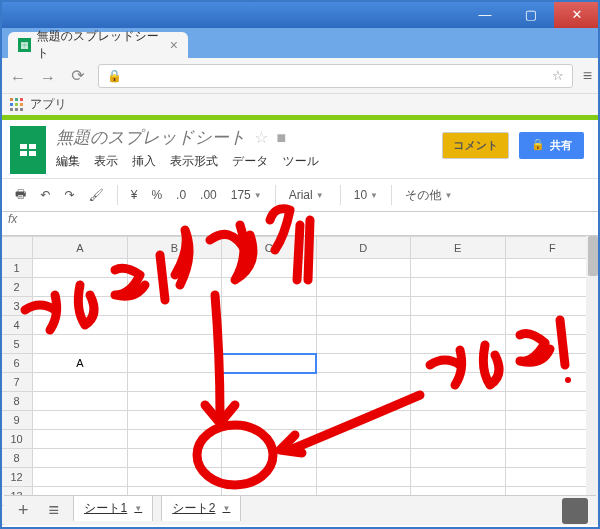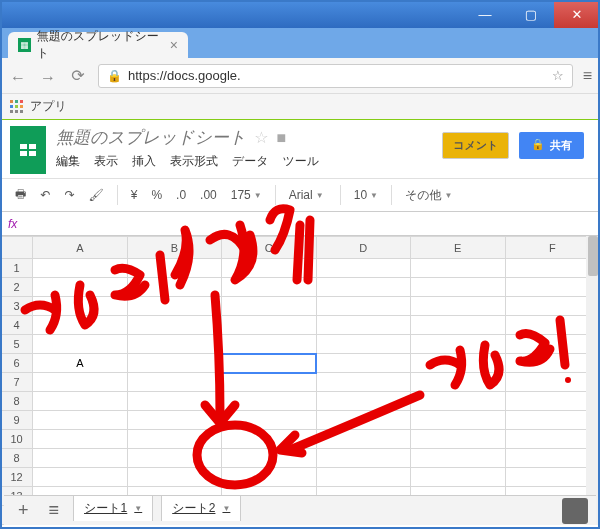--- a/index.html
+++ b/index.html
@@ -19,21 +19,21 @@
   
   .addr-bar { height: 36px; background: #f5f5f5; border-bottom: 1px solid #ddd; display: flex; align-items: center; padding: 0 8px; gap: 10px; }
   .nav-btn { color: #888; font-size: 16px; width: 20px; text-align: center; }
   .url-box { flex: 1; height: 24px; border: 1px solid #ccc; border-radius: 3px; background: #fff; display: flex; align-items: center; padding: 0 8px; font-size: 13px; }
   .lock { color: #0a8f3c; margin-right: 6px; font-size: 12px; }
   .url-text { color: #333; }
   .star { margin-left: auto; color: #888; }
   .menu-btn { color: #666; font-size: 16px; }
 
   
-  .bookmarks { height: 26px; background: #f5f5f5; border-bottom: 1px solid #84cc16; display: flex; align-items: center; padding: 0 10px; font-size: 12px; color: #444; gap: 6px; }
+  .bookmarks { height: 26px; background: #f5f5f5; border-bottom: 5px solid #84cc16; display: flex; align-items: center; padding: 0 10px; font-size: 12px; color: #444; gap: 6px; }
   .apps-icon { width: 14px; height: 14px; display: grid; grid-template-columns: 1fr 1fr 1fr; grid-template-rows: 1fr 1fr 1fr; gap: 1px; }
   .apps-icon span { width: 3px; height: 3px; background: #888; }
   .apps-icon span:nth-child(1){background:#d84;} .apps-icon span:nth-child(2){background:#4a8;} .apps-icon span:nth-child(3){background:#e55;}
   .apps-icon span:nth-child(4){background:#48d;} .apps-icon span:nth-child(5){background:#9c4;} .apps-icon span:nth-child(6){background:#e94;}
 
   
   .sheets-header { display: flex; padding: 6px 10px 0 10px; align-items: flex-start; gap: 10px; }
   .sheets-logo { width: 36px; height: 48px; background: #0f9d58; display: flex; align-items: center; justify-content: center; }
   .sheets-logo-inner { width: 18px; height: 14px; background: #fff; display: grid; grid-template-columns: 1fr 1fr; grid-template-rows: 1fr 1fr; }
   .sheets-logo-inner span { border: 1px solid #0f9d58; }
@@ -50,21 +50,21 @@
   
   .toolbar { height: 34px; border-top: 1px solid #e0e0e0; border-bottom: 1px solid #ccc; display: flex; align-items: center; padding: 0 10px; gap: 4px; font-size: 12px; color: #555; background: #fff; margin-top: 4px; }
   .tool { padding: 4px 5px; display: flex; align-items: center; }
   .tool-sep { width: 1px; height: 20px; background: #ddd; margin: 0 4px; }
   .font-name { min-width: 48px; }
   .font-size { min-width: 28px; }
   .more { min-width: 40px; }
   .dd { font-size: 8px; margin-left: 3px; color: #888; }
 
   
-  .formula-bar { height: 24px; border-bottom: 1px solid #ccc; display: flex; align-items: center; padding: 0 8px; font-size: 12px; color: #a21caf; font-style: italic; }
+  .formula-bar { height: 24px; border-bottom: 1px solid #ccc; display: flex; padding: 0 8px; font-size: 12px; color: #737373; font-style: italic; }
 
   
   .grid-wrap { position: relative; }
   .grid { border-collapse: collapse; width: 100%; table-layout: fixed; }
   .grid th, .grid td { border: 1px solid #d7d7d7; font-size: 11px; text-align: center; font-weight: normal; }
   .grid thead th { background: #f3f3f3; height: 22px; color: #555; }
   .grid tbody th { background: #f3f3f3; width: 32px; color: #555; height: 19px; }
   .col-h { width: 94px; }
   .corner { width: 32px; background: #f3f3f3; }
   .selected-cell { outline: 2px solid #4285f4; outline-offset: -1px; }
@@ -100,21 +100,20 @@
     <span class="tab-close">×</span>
   </div>
 </div>
 
 <div class="addr-bar">
   <div class="nav-btn">←</div>
   <div class="nav-btn">→</div>
   <div class="nav-btn">⟳</div>
   <div class="url-box">
     <span class="lock">🔒</span>
-    <span class="url-text">https://docs.google.</span>
     <span class="star">☆</span>
   </div>
   <div class="menu-btn">≡</div>
 </div>
 
 <div class="bookmarks">
   <div class="apps-icon">
     <span></span>
       <span></span>
       <span></span>

